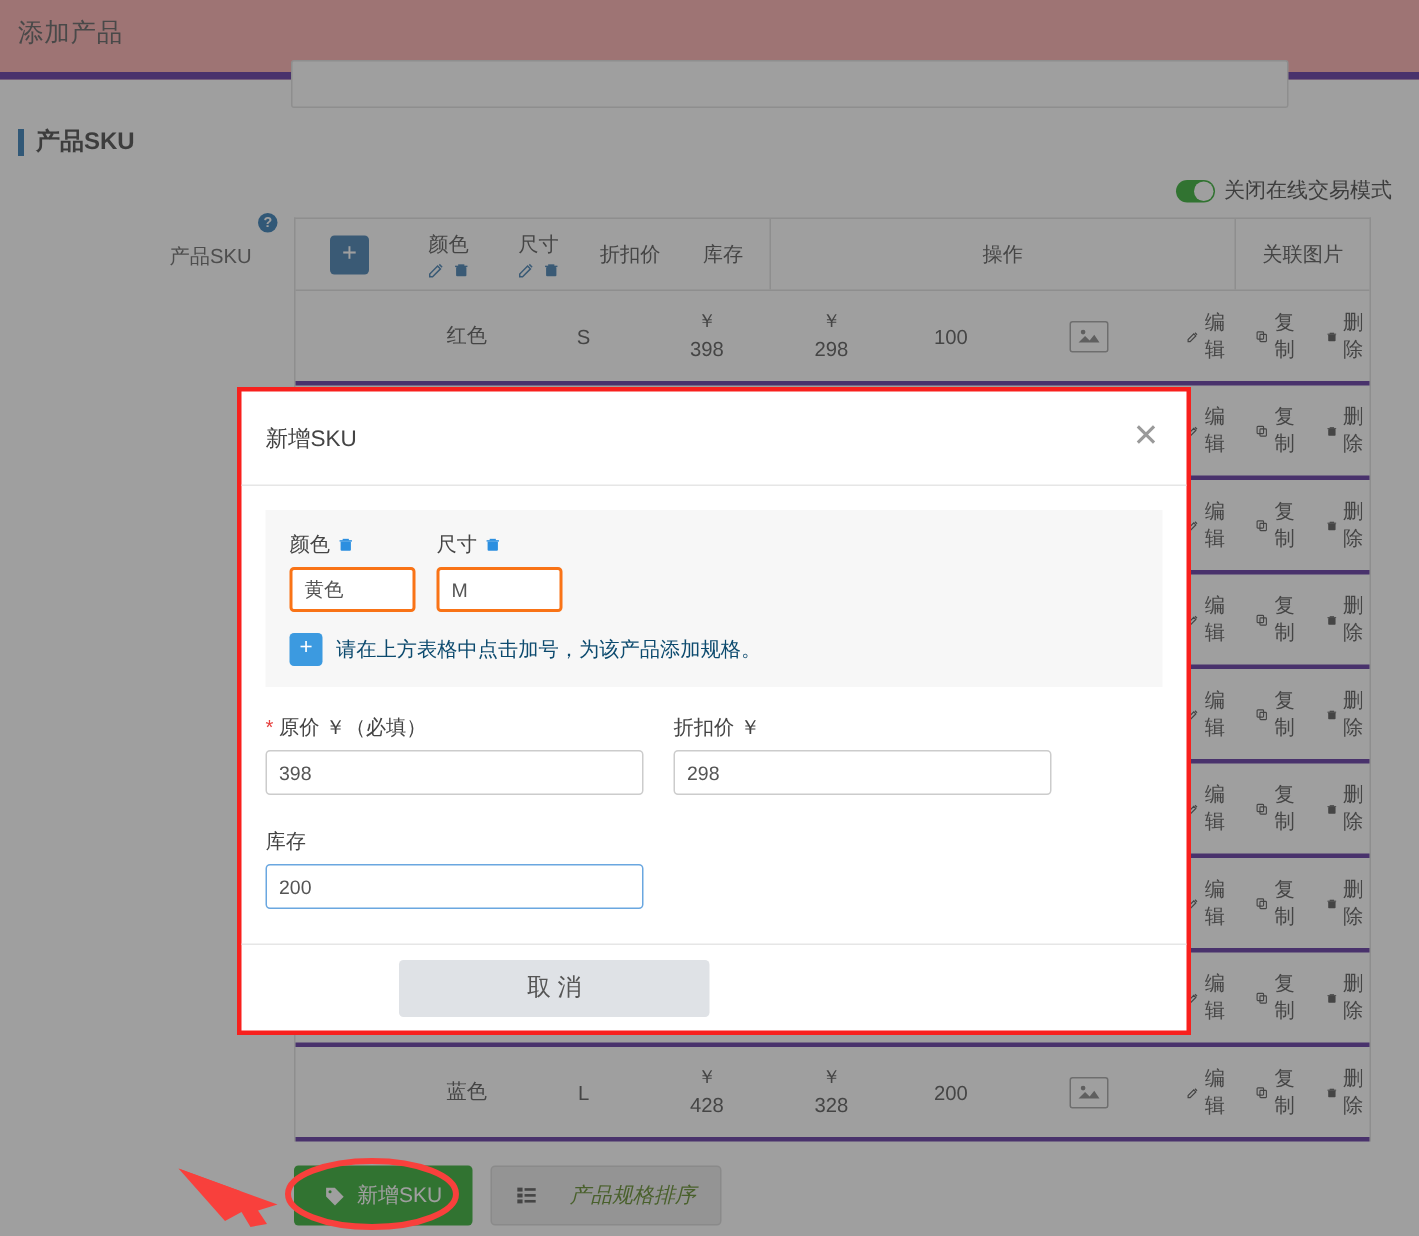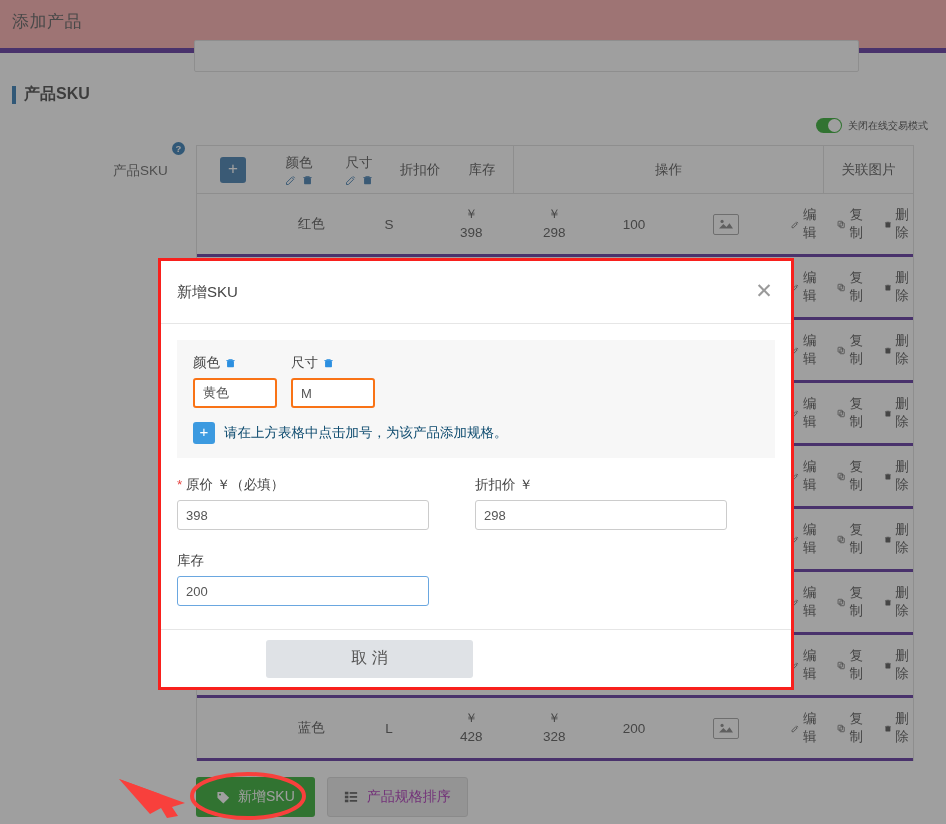--- a/index.html
+++ b/index.html
@@ -44,21 +44,21 @@
     display: flex; align-items: center; gap: 6px;
   }
   .toggle-switch {
     width: 26px; height: 15px; border-radius: 8px; background: #19a319;
     position: relative; flex: none;
   }
   .toggle-knob {
     position: absolute; right: 1px; top: 1px;
     width: 13px; height: 13px; border-radius: 50%; background: #fff;
   }
-  .toggle-label { font-size: 10px; color: #333; }
+  .toggle-label { font-size: 14px; color: #333; }
 
   .sku-label {
     position: absolute; left: 113px; top: 162px;
     font-size: 13.5px; color: #555;
   }
   .help-icon {
     position: absolute; left: 172px; top: 142px;
     width: 13px; height: 13px; border-radius: 50%;
     background: #1a6bab; color: #fff; font-size: 9.5px; font-weight: bold;
     text-align: center; line-height: 13px;
@@ -115,23 +115,23 @@
   .bottom-bar {
     position: absolute; left: 196px; top: 777px;
     display: flex; gap: 12px; align-items: center;
   }
   .btn-new-sku {
     height: 40px; padding: 0 20px; background: #19a319; color: #fff;
     border: none; border-radius: 3px; font-size: 14px;
     display: flex; align-items: center; gap: 7px; cursor: pointer;
   }
   .btn-sort {
-    height: 40px; padding: 0 16px; background: #e8e8e8; color: #a21caf;
+    height: 40px; padding: 0 16px; background: #e8e8e8; color: #4d7c0f;
     border: 1px solid #d4d4d4; border-radius: 3px; font-size: 14px;
-    display: flex; align-items: center; gap: 9px; cursor: pointer;
+    display: flex; align-items: center; gap: 22px; cursor: pointer; font-style: italic;
   }
 
   
   #overlay {
     position: absolute; inset: 0;
     background: rgba(70,70,70,0.52);
   }
 
   
   #modal {
@@ -165,21 +165,21 @@
     padding: 0 8px; font-size: 13px; color: #555; background: #fff;
     font-family: "Liberation Sans", sans-serif;
   }
   .spec-hint { display: flex; align-items: center; gap: 9px; margin-top: 14px; }
   .spec-hint-plus {
     width: 22px; height: 22px; border-radius: 3px; background: #3c9ae0;
     color: #fff; font-size: 15px; line-height: 20px; text-align: center;
   }
   .spec-hint-text { font-size: 13.5px; color: #0c4a6e; }
 
-  .price-row { display: flex; gap: 46px; margin-top: 18px; }
+  .price-row { display: flex; gap: 20px; margin-top: 18px; }
   .field-group { display: flex; flex-direction: column; }
   .field-label { font-size: 13.5px; color: #444; margin-bottom: 6px; }
   .req { color: #e64340; }
   .text-input {
     width: 252px; height: 30px; border: 1px solid #ccc; border-radius: 3px;
     padding: 0 8px; font-size: 13px; color: #555; background: #fff;
     font-family: "Liberation Sans", sans-serif;
   }
   .text-input.focused { border-color: #6aa7e0; }
   .stock-row { margin-top: 22px; }

